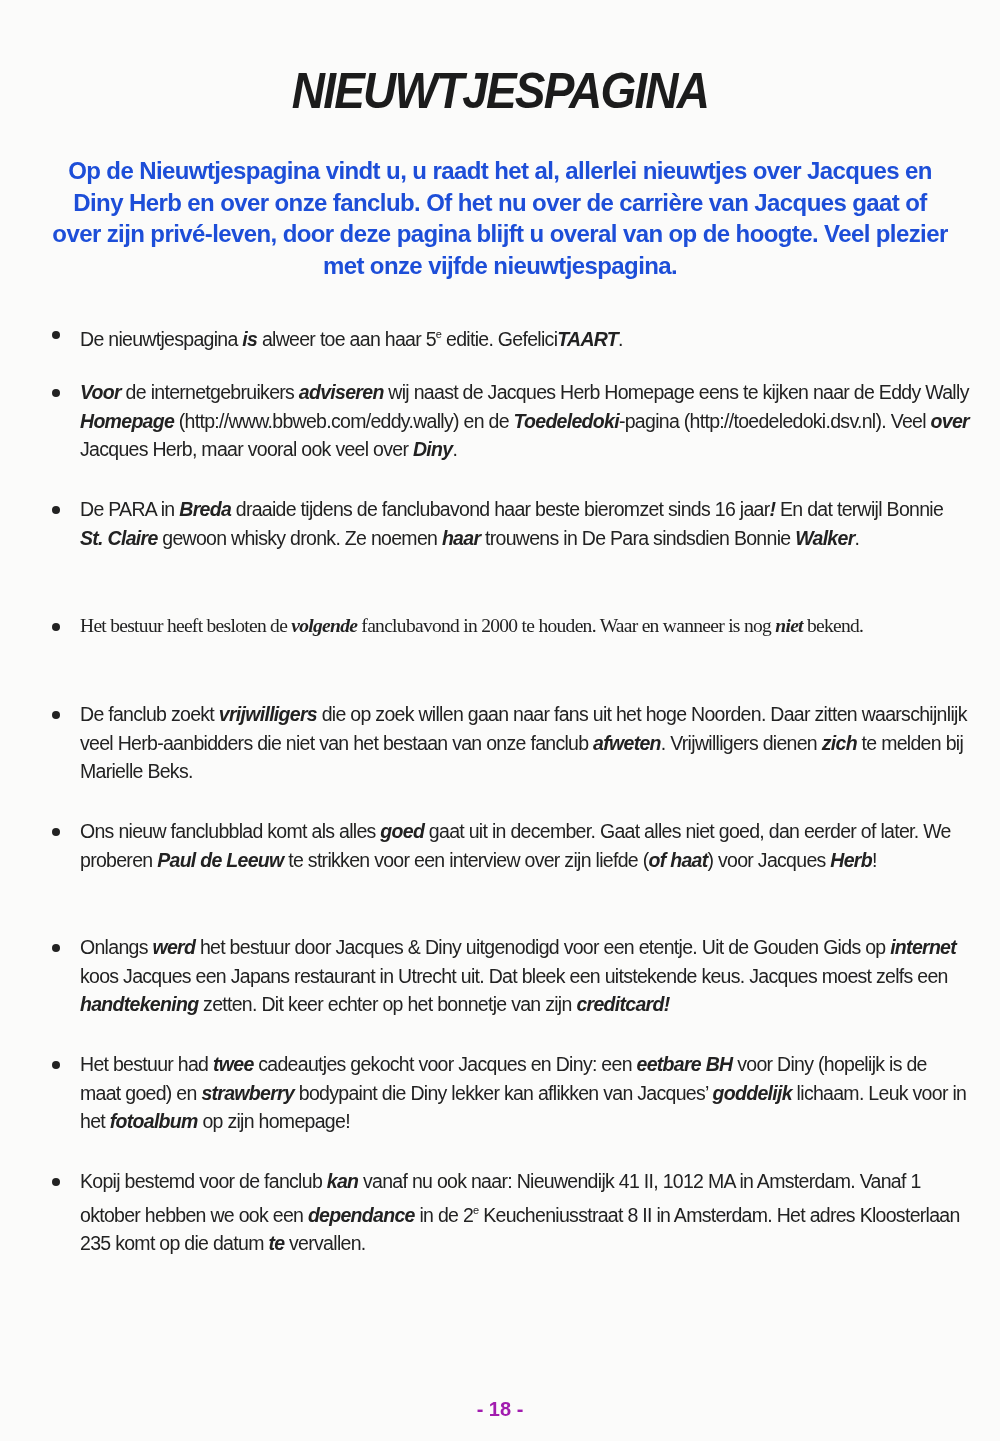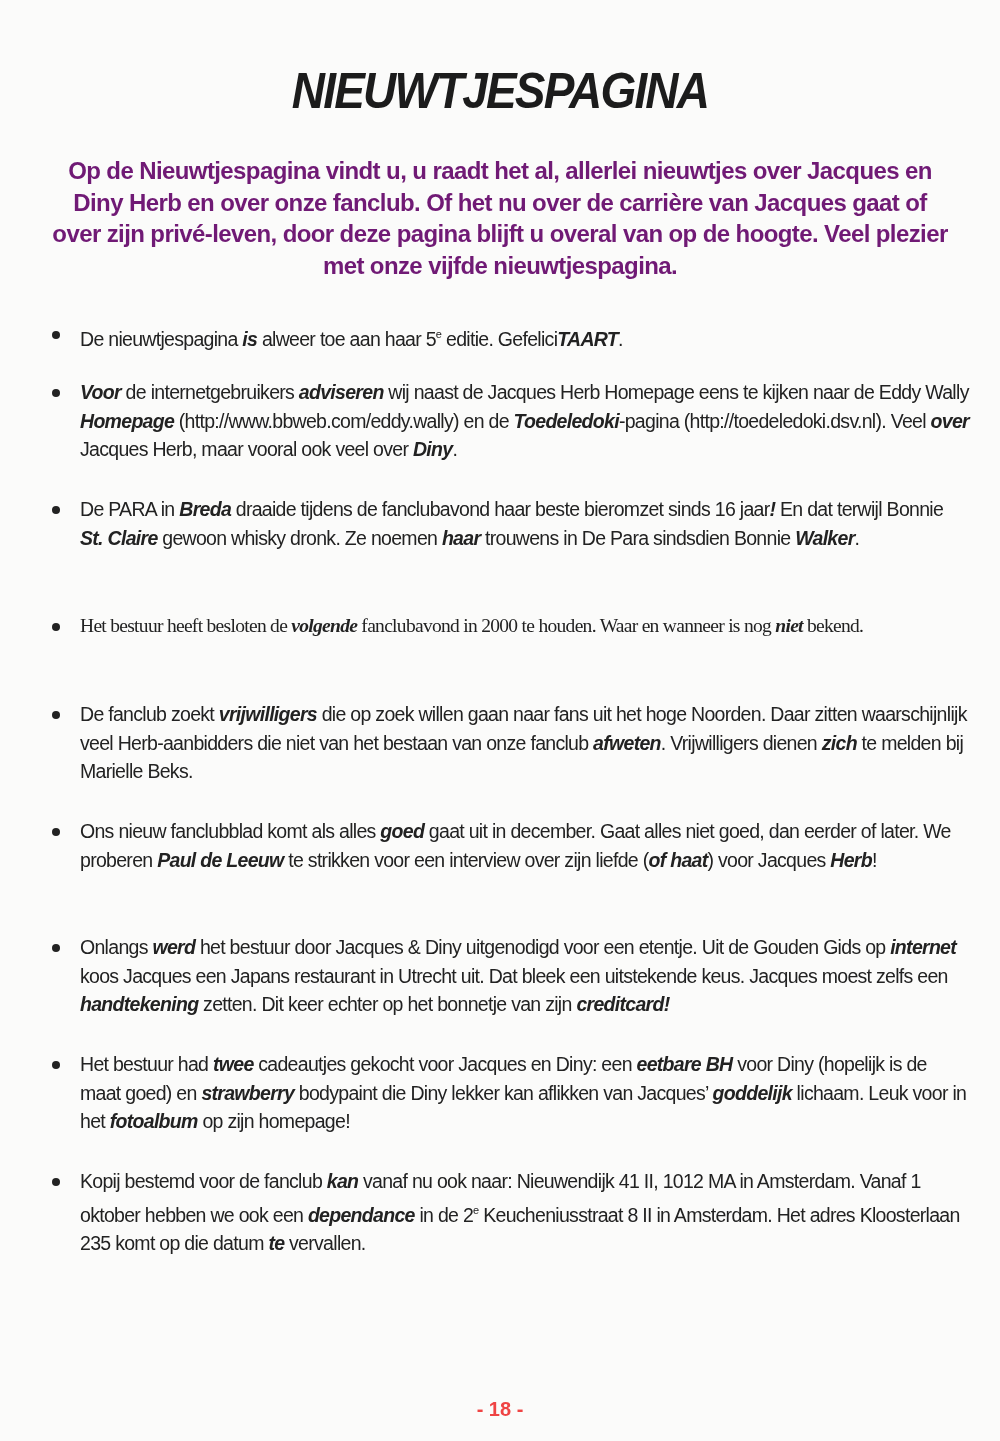--- a/index.html
+++ b/index.html
@@ -18,21 +18,21 @@
     letter-spacing: -2px;
     transform: scaleX(0.92);
     color: #1c1c1c;
   }
   .intro {
     position: absolute; top: 131px; left: 48px; width: 904px;
     text-align: center;
     font-size: 24px; font-weight: bold;
     line-height: 31.5px;
     letter-spacing: -0.6px;
-    color: #701a75;
+    color: #1d4ed8;
   }
   .news-list {
     position: absolute; top: 320px; left: 0; width: 1000px;
     margin: 0; padding: 0; list-style: none;
   }
   .news-item {
     position: relative;
     padding-left: 80px;
     padding-right: 30px;
     font-size: 19.5px;
@@ -42,21 +42,21 @@
   }
   .bullet {
     position: absolute; left: 52px; top: 11px;
     width: 8px; height: 8px; border-radius: 50%;
     background: #222;
   }
   .news-item b { font-style: italic; font-weight: bold; }
   .page-number {
     position: absolute; top: 1398px; left: 0; width: 1000px;
     text-align: center; font-weight: bold; font-size: 20px;
-    color: #ef4444;
+    color: #a21caf;
   }
 </style>
 </head>
 <body>
 
 <h1 class="page-title">NIEUWTJESPAGINA</h1>
 
 <p class="intro">Op de Nieuwtjespagina vindt u, u raadt het al, allerlei nieuwtjes over Jacques en Diny Herb en over onze fanclub. Of het nu over de carrière van Jacques gaat of over zijn privé-leven, door deze pagina blijft u overal van op de hoogte. Veel plezier met onze vijfde nieuwtjespagina.</p>
 
 <ul class="news-list" id="news-list">

